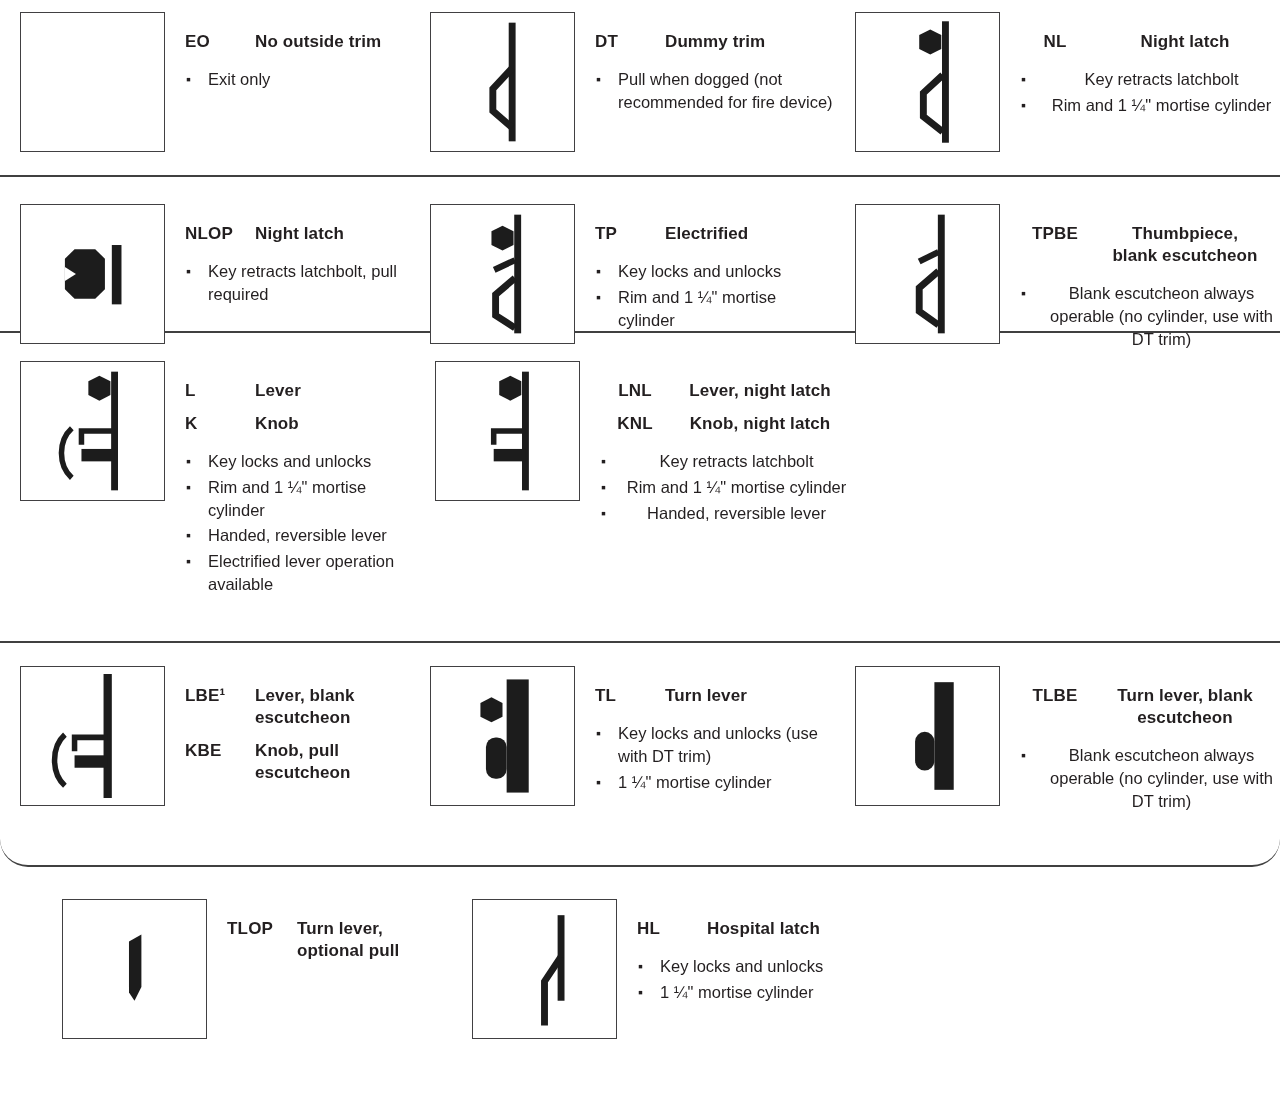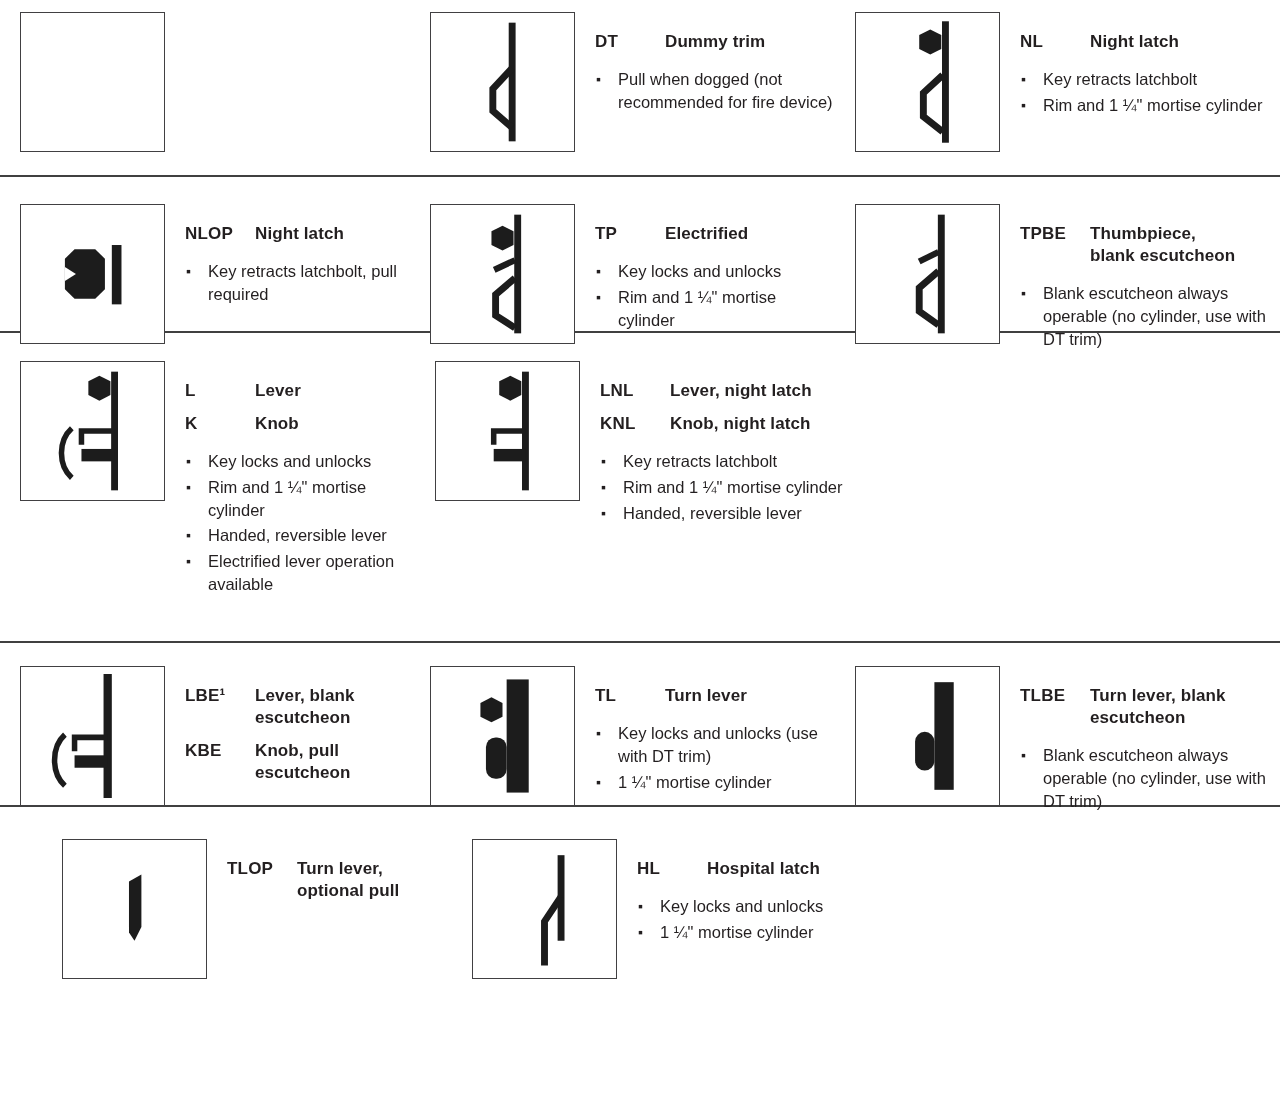--- a/index.html
+++ b/index.html
@@ -12,36 +12,36 @@
   .row{
     display:grid;
     grid-template-columns:430px 420px 430px;
     border-bottom:2px solid #404040;
     box-sizing:border-box;
   }
   .row.last{border-bottom:none;}
   .r1{height:177px;padding-top:12px;}
   .r2{height:156px;padding-top:27px;}
   .r3{height:310px;padding-top:28px;}
-  .r4{height:164px;padding-top:23px;}
+  .r4{height:224px;padding-top:23px;border-radius:28px;}
   .r5{height:187px;padding-top:32px;margin-left:42px;}
   .cell{display:flex;gap:20px;box-sizing:border-box;align-items:flex-start;}
   .cell.c1{padding-left:20px;}
   .cell.c2{padding-left:0;}
   .cell.c3{padding-left:5px;}
   .thumb{
     width:145px;height:140px;flex:0 0 auto;box-sizing:border-box;
     border:1.5px solid #414042;background:#fff;
     display:flex;align-items:center;justify-content:center;
   }
   .thumb svg{width:100%;height:100%;display:block;}
   .info{padding-top:19px;box-sizing:border-box;}
   .c1 .info{width:218px;}
   .c2 .info{width:238px;}
-  .c3 .info{width:264px;}
+  .c3 .info{width:264px;text-align:center;}
   .codeline{display:flex;margin:0 0 11px 0;}
   .code{
     flex:0 0 70px;font-weight:700;font-size:17px;line-height:1.3;
     letter-spacing:.2px;
   }
   .title{
     font-weight:700;font-size:17px;line-height:1.3;white-space:pre-line;
     letter-spacing:.1px;flex:1;
   }
   ul.bullets{
@@ -55,20 +55,29 @@
   }
 </style>
 </head>
 <body>
 
 <div class="sheet">
 
   <div class="row r1">
     <div class="cell c1">
       <div class="thumb"></div>
+      <div class="info">
+        <div class="codeline">
+          <span class="code">EO</span>
+          <span class="title">No outside trim</span>
+        </div>
+        <ul class="bullets">
+          <li>Exit only</li>
+        </ul>
+      </div>
     </div>
 
     <div class="cell c2">
       <div class="thumb">
         <svg viewBox="0 0 100 100">
           <path d="M57 7 V93" stroke="#1c1c1c" stroke-width="5" fill="none"></path>
           <path d="M57 40 L43 55 V71 L57 83" stroke="#1c1c1c" stroke-width="5" fill="none"></path>
         </svg>
       </div>
       <div class="info">

